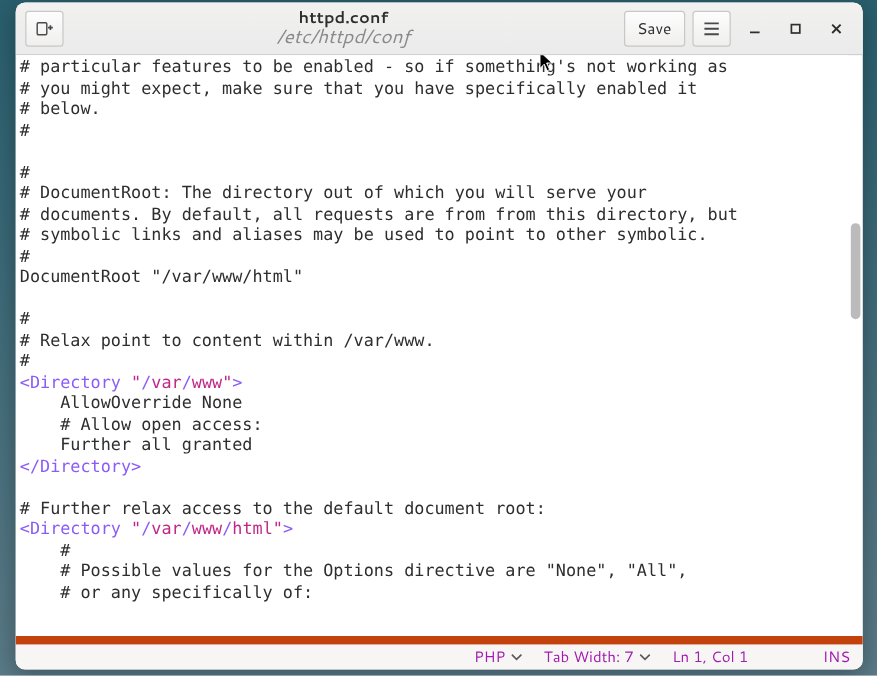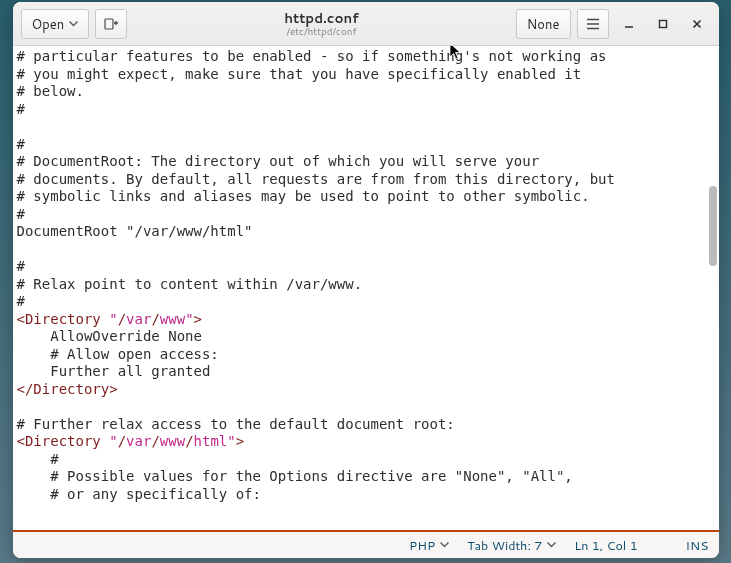--- a/index.html
+++ b/index.html
@@ -58,22 +58,23 @@
     align-items: center;
     justify-content: flex-end;
     line-height: 1.15;
   }
   .title-main {
     font-weight: bold;
     color: #2e2e2e;
     font-size: 13.5px;
   }
   .title-sub {
-    font-size: 10px;
+    font-size: 16px;
     color: #8a8a8a;
+    font-style: italic;
   }
   .win-ctrl {
     width: 28px;
     height: 28px;
     display: flex;
     align-items: center;
     justify-content: center;
     cursor: pointer;
     border-radius: 3px;
     color: #2e2e2e;
@@ -105,71 +106,65 @@
     left: 2px;
     right: 2px;
     top: 140px;
     height: 80px;
     background: rgba(120,120,120,0.5);
     border-radius: 4px;
   }
   .statusbar {
     height: 28px;
     background: #f7f6f5;
-    border-top: 2px solid #c2410c;
+    border-top: 7px solid #c2410c;
     display: flex;
     align-items: center;
     padding: 0 10px;
     font-size: 12.5px;
-    color: #0c4a6e;
+    color: #a21caf;
     gap: 18px;
   }
   .sb-spacer { flex: 1; }
   .sb-item {
     display: flex;
     align-items: center;
     gap: 5px;
     cursor: pointer;
   }
   .tok-comment { color: #2e2e2e; }
-  .tok-tag { color: #7f1d1d; }
+  .tok-tag { color: #8b5cf6; }
   .tok-str { color: #c02888; }
   .cursor-arrow {
     position: absolute;
     left: 436px;
     top: -4px;
     pointer-events: none;
   }
 </style>
 </head>
 <body>
 
 <div class="window">
 
   <div class="headerbar">
-    <div class="hb-btn">
-      <span>Open</span>
-      <svg width="9" height="6" viewBox="0 0 9 6">
-          <path d="M0.5 0.5 L4.5 4.5 L8.5 0.5" stroke="#5a5a5a" stroke-width="1.4" fill="none"></path>
-        </svg>
-    </div>
     <div class="hb-btn icon-only">
       <svg width="16" height="16" viewBox="0 0 16 16">
         <rect x="2" y="3" width="8" height="10" rx="1" fill="none" stroke="#4a4a4a" stroke-width="1.2"></rect>
         <path d="M11 7 h4 M13 5 v4" stroke="#4a4a4a" stroke-width="1.4" fill="none"></path>
       </svg>
     </div>
 
     <div class="title-block">
       <div class="title-main">httpd.conf</div>
       <div class="title-sub">/etc/httpd/conf</div>
     </div>
 
     <div class="hb-btn">
-      <span>None</span>
+      <span>Save</span>
     </div>
     <div class="hb-btn icon-only">
       <svg width="14" height="12" viewBox="0 0 14 12">
         <path d="M1 1.5 H13 M1 6 H13 M1 10.5 H13" stroke="#4a4a4a" stroke-width="1.6"></path>
       </svg>
     </div>
     <div class="win-ctrl">
       <svg width="10" height="10" viewBox="0 0 10 10">
           <path d="M1 8 H9" stroke="#2e2e2e" stroke-width="1.6"></path>
         </svg>
@@ -231,18 +226,18 @@
     </div>
     <div class="sb-item">
       <span>Tab Width: 7</span>
       <svg width="9" height="6" viewBox="0 0 9 6">
           <path d="M0.5 0.5 L4.5 4.5 L8.5 0.5" stroke="#5a5a5a" stroke-width="1.4" fill="none"></path>
         </svg>
     </div>
     <div class="sb-item">
       <span>Ln 1, Col 1</span>
     </div>
-    <div class="sb-item" style="margin-left: 30px">
+    <div class="sb-item" style="margin-left: 44px">
       <span>INS</span>
     </div>
   </div>
 
 </div>
 
 </body></html>

